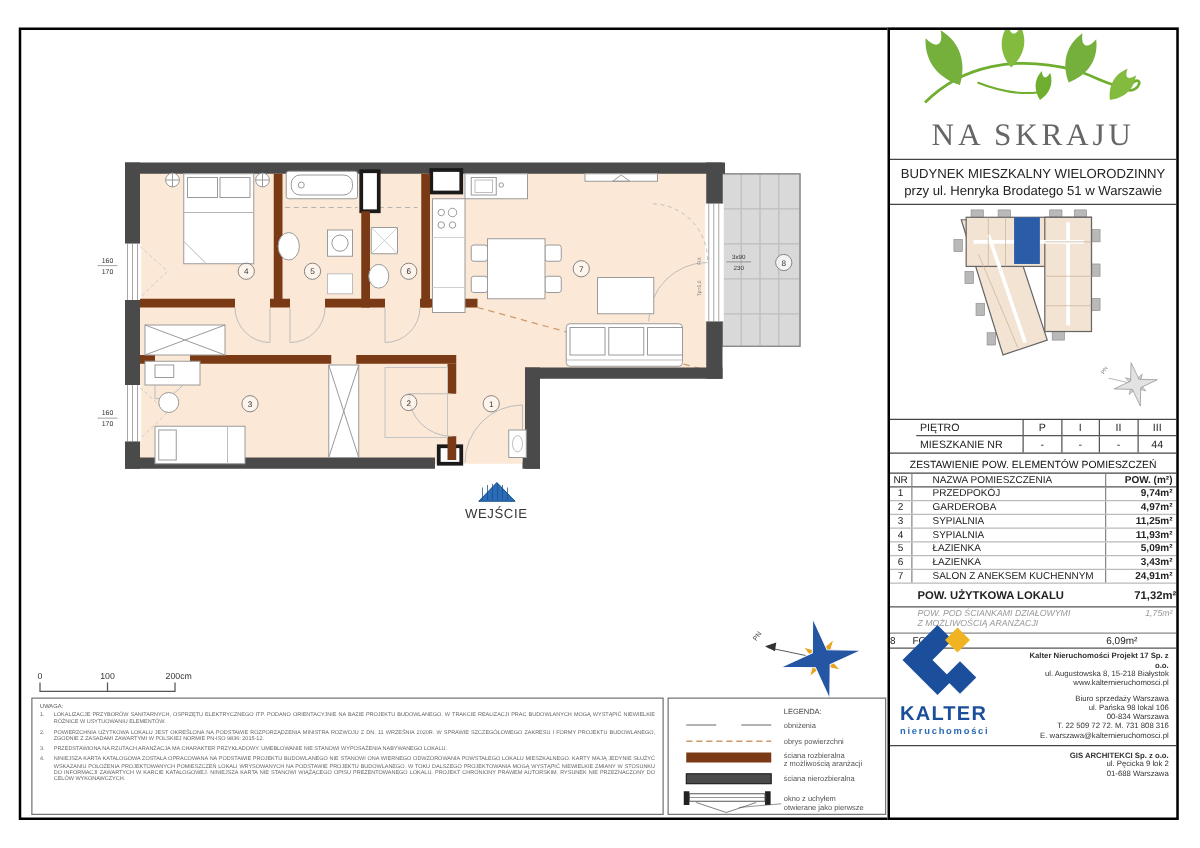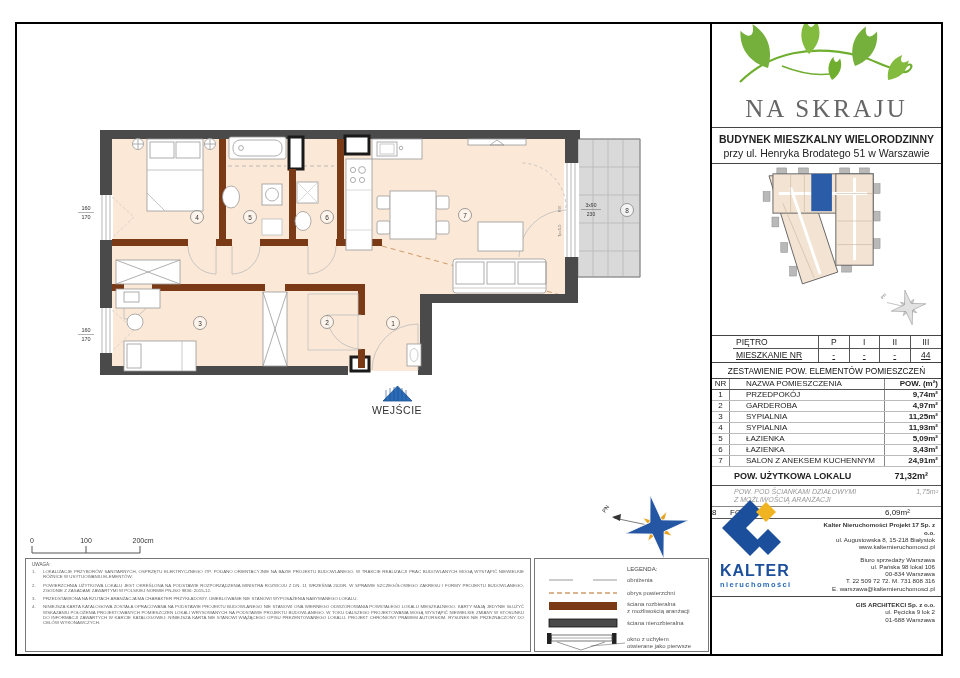--- a/index.html
+++ b/index.html
@@ -12,39 +12,39 @@
   
   #plan-svg{left:0;top:0;z-index:1;}
   
   #right-panel{left:710px;top:22px;width:233px;height:634px;border:2px solid #000;box-sizing:border-box;
                background:#fff;z-index:3;display:flex;flex-direction:column;overflow:hidden;}
   .sec{border-bottom:1px solid #444;box-sizing:border-box;flex:0 0 auto;}
   #sec-logo{height:104px;position:relative;}
   #logo-title{position:absolute;left:0;right:0;bottom:4px;text-align:center;
               font-family:"Liberation Serif",serif;font-size:25px;letter-spacing:3px;color:#666;}
   #sec-building{height:36px;text-align:center;font-size:10.5px;line-height:14px;padding-top:4px;}
-  #sec-building .b1{font-weight:bold;}
+  #sec-building .b1{font-weight:normal;}
   #sec-siteplan{height:172px;position:relative;}
   
   #floor-table{display:grid;grid-template-columns:86px 1fr 1fr 1fr 1fr;font-size:8.5px;padding-left:21px;}
   #floor-table .cell{border-right:1px solid #555;border-bottom:1px solid #555;height:13px;line-height:13px;
                      text-align:center;box-sizing:border-box;}
   #floor-table .lbl{text-align:left;padding-left:3px;}
   #floor-table .last{border-right:none;}
-  #floor-table .row2{border-bottom:none;text-decoration:underline;}
+  #floor-table .row2{border-bottom:none;}
   #sec-title{height:16px;line-height:16px;text-align:center;font-size:8.3px;color:#111;}
   
   .rrow{display:grid;grid-template-columns:18px 1fr 56px;font-size:8px;border-bottom:1px solid #bbb;}
   .rrow .c{height:10px;line-height:10px;box-sizing:border-box;}
   .rrow .nr{text-align:center;border-right:1px solid #888;}
   .rrow .nm{padding-left:4px;border-right:1px solid #888;white-space:nowrap;overflow:hidden;margin-left:12px;}
   .rrow .ar{text-align:right;padding-right:3px;font-weight:bold;}
   .rhead{border-bottom:1px solid #555;font-size:8px;}
   .trow{display:flex;justify-content:space-between;font-size:9px;font-weight:bold;
-        border-bottom:1px solid #555;padding:4px 13px 4px 22px;}
+        border-bottom:1px solid #555;padding:4px 0 4px 22px;}
   .prow{display:flex;justify-content:space-between;font-size:7px;font-style:italic;color:#999;
         border-bottom:1px solid #888;padding:2px 3px 2px 22px;line-height:8px;}
   .brow{display:grid;grid-template-columns:18px 1fr 56px;font-size:8px;border-bottom:1px solid #555;}
   .brow .c{height:11px;line-height:11px;box-sizing:border-box;}
   #sec-height{padding:5px 8px;height:30px;border-bottom:2px solid #000;}
   #height-main{font-size:9.5px;font-weight:bold;color:#111;}
   #height-foot{font-size:4.3px;color:#888;margin-top:2px;letter-spacing:.2px;}
   
   #sec-kalter{height:70px;display:flex;align-items:flex-end;padding:3px 6px 4px 6px;box-sizing:content-box;}
   #kalter-logo{flex:0 0 auto;margin-right:4px;}

